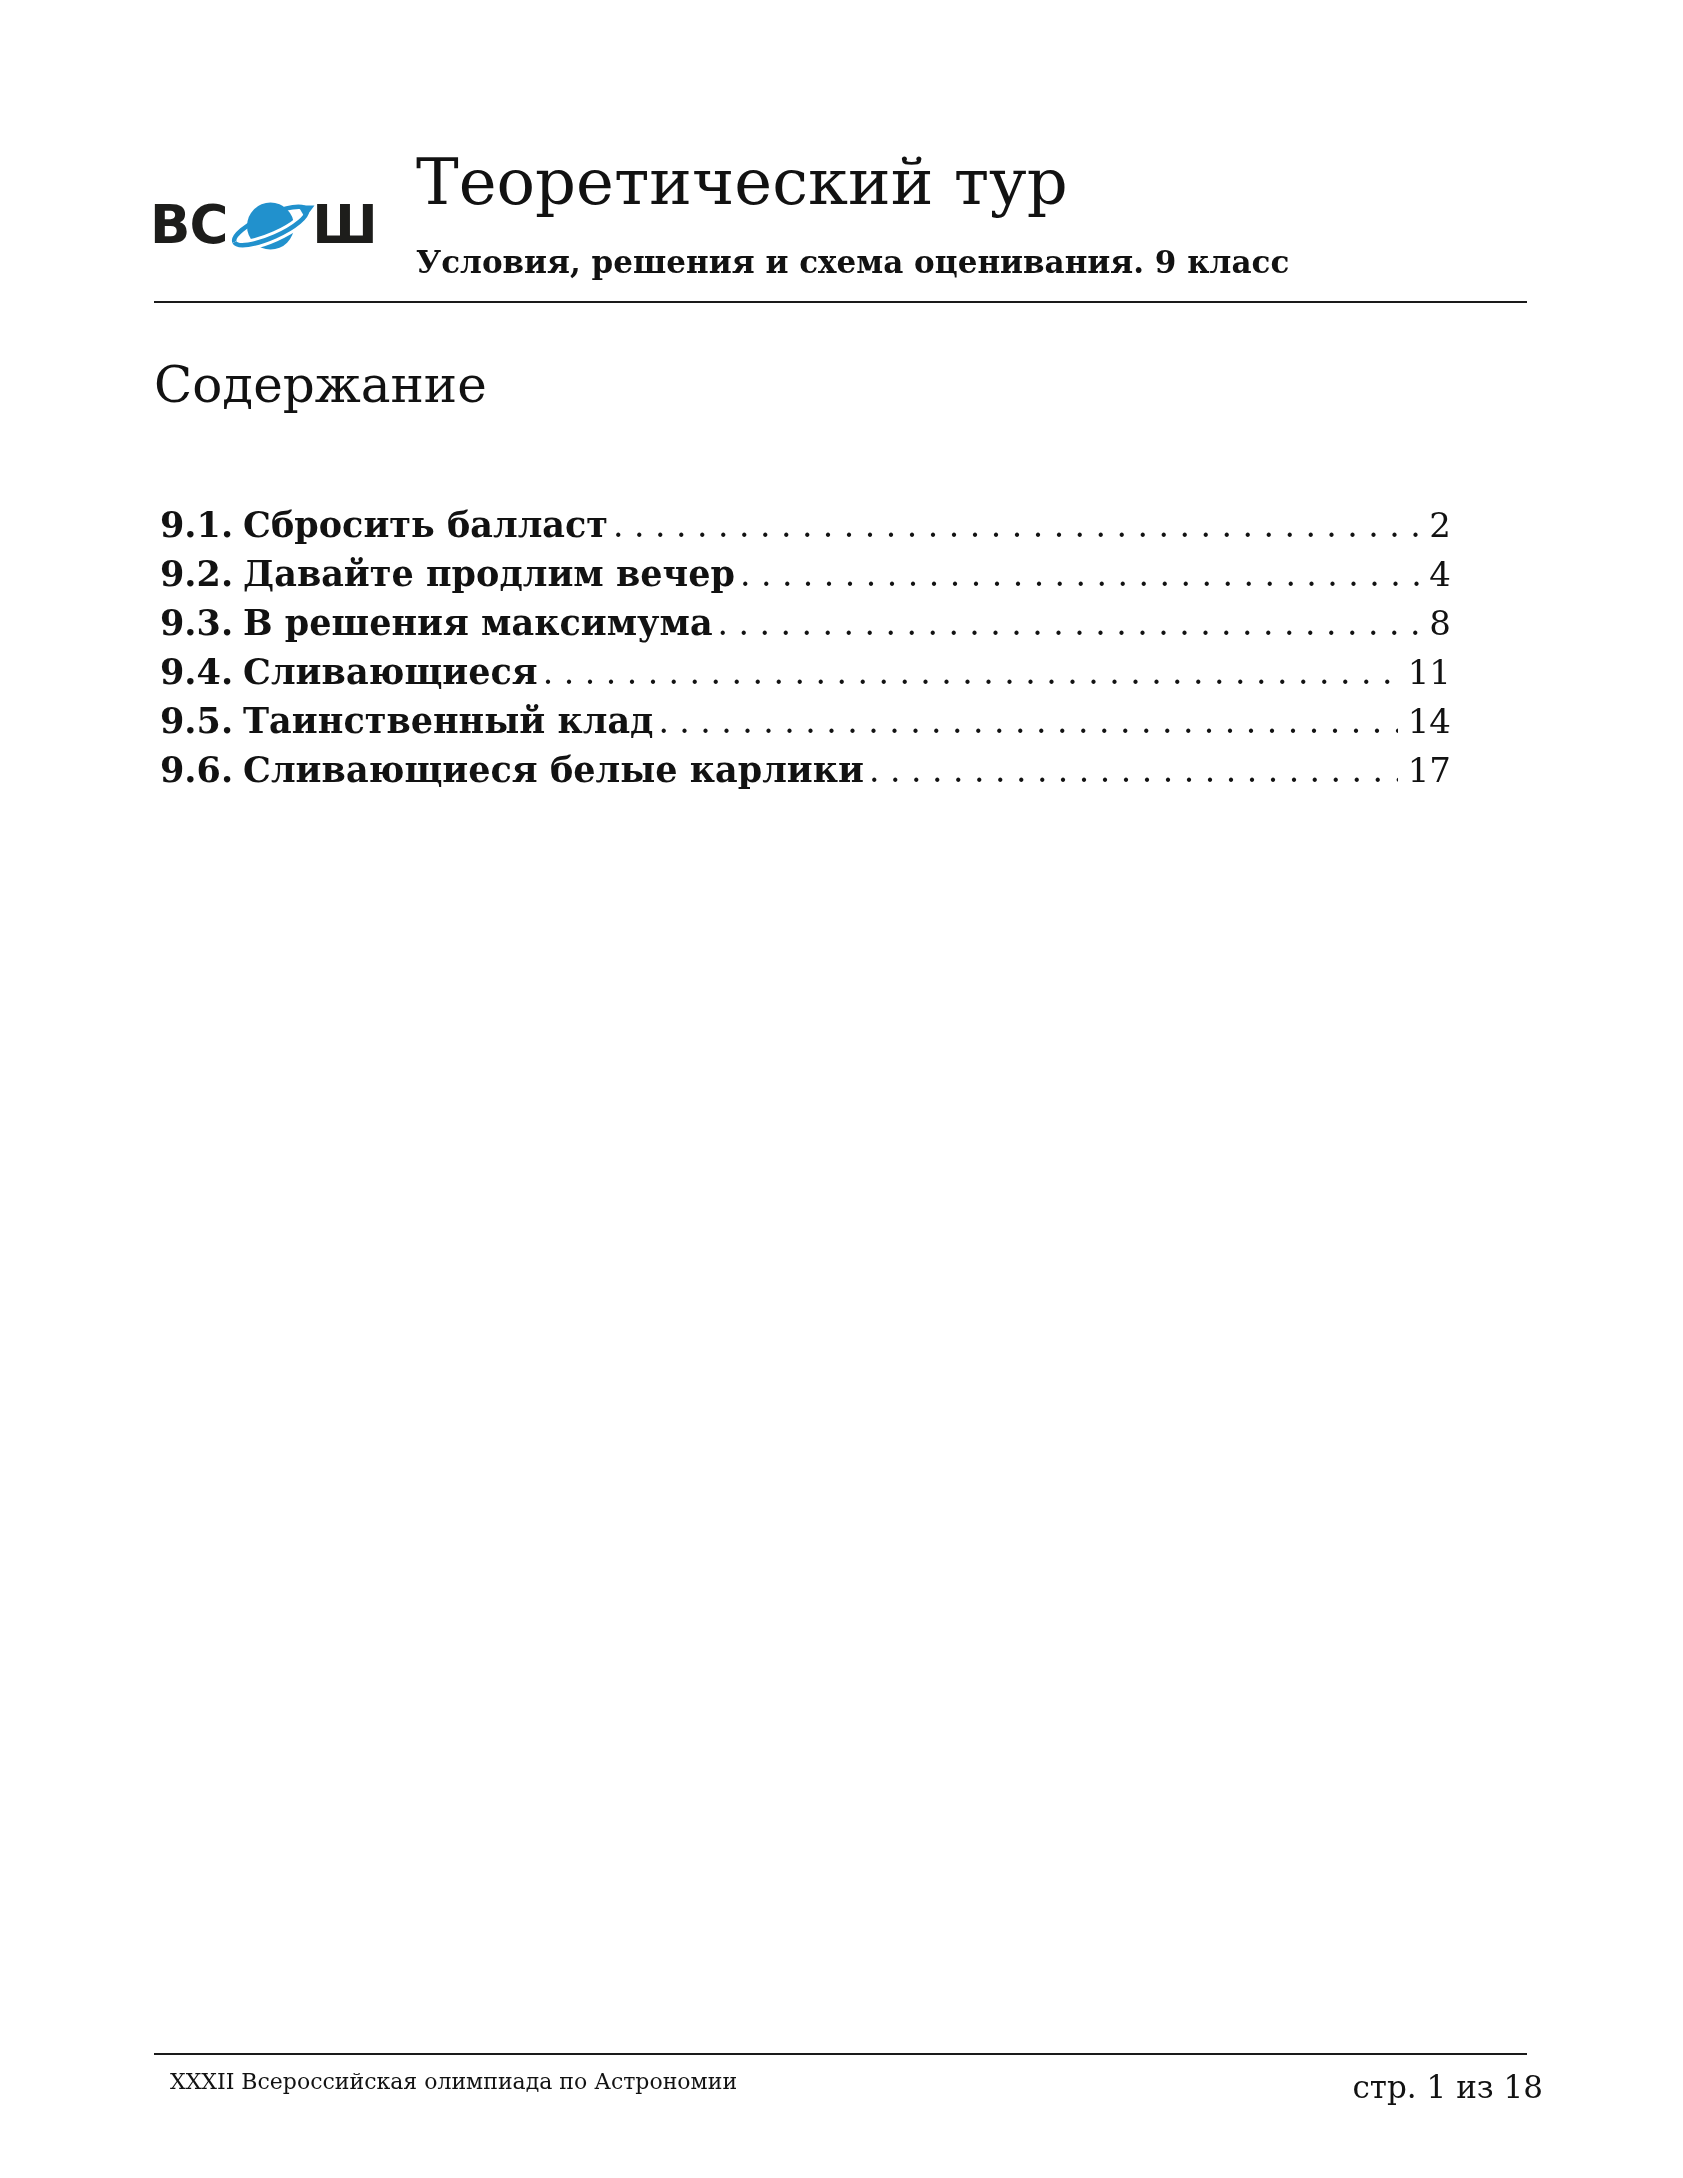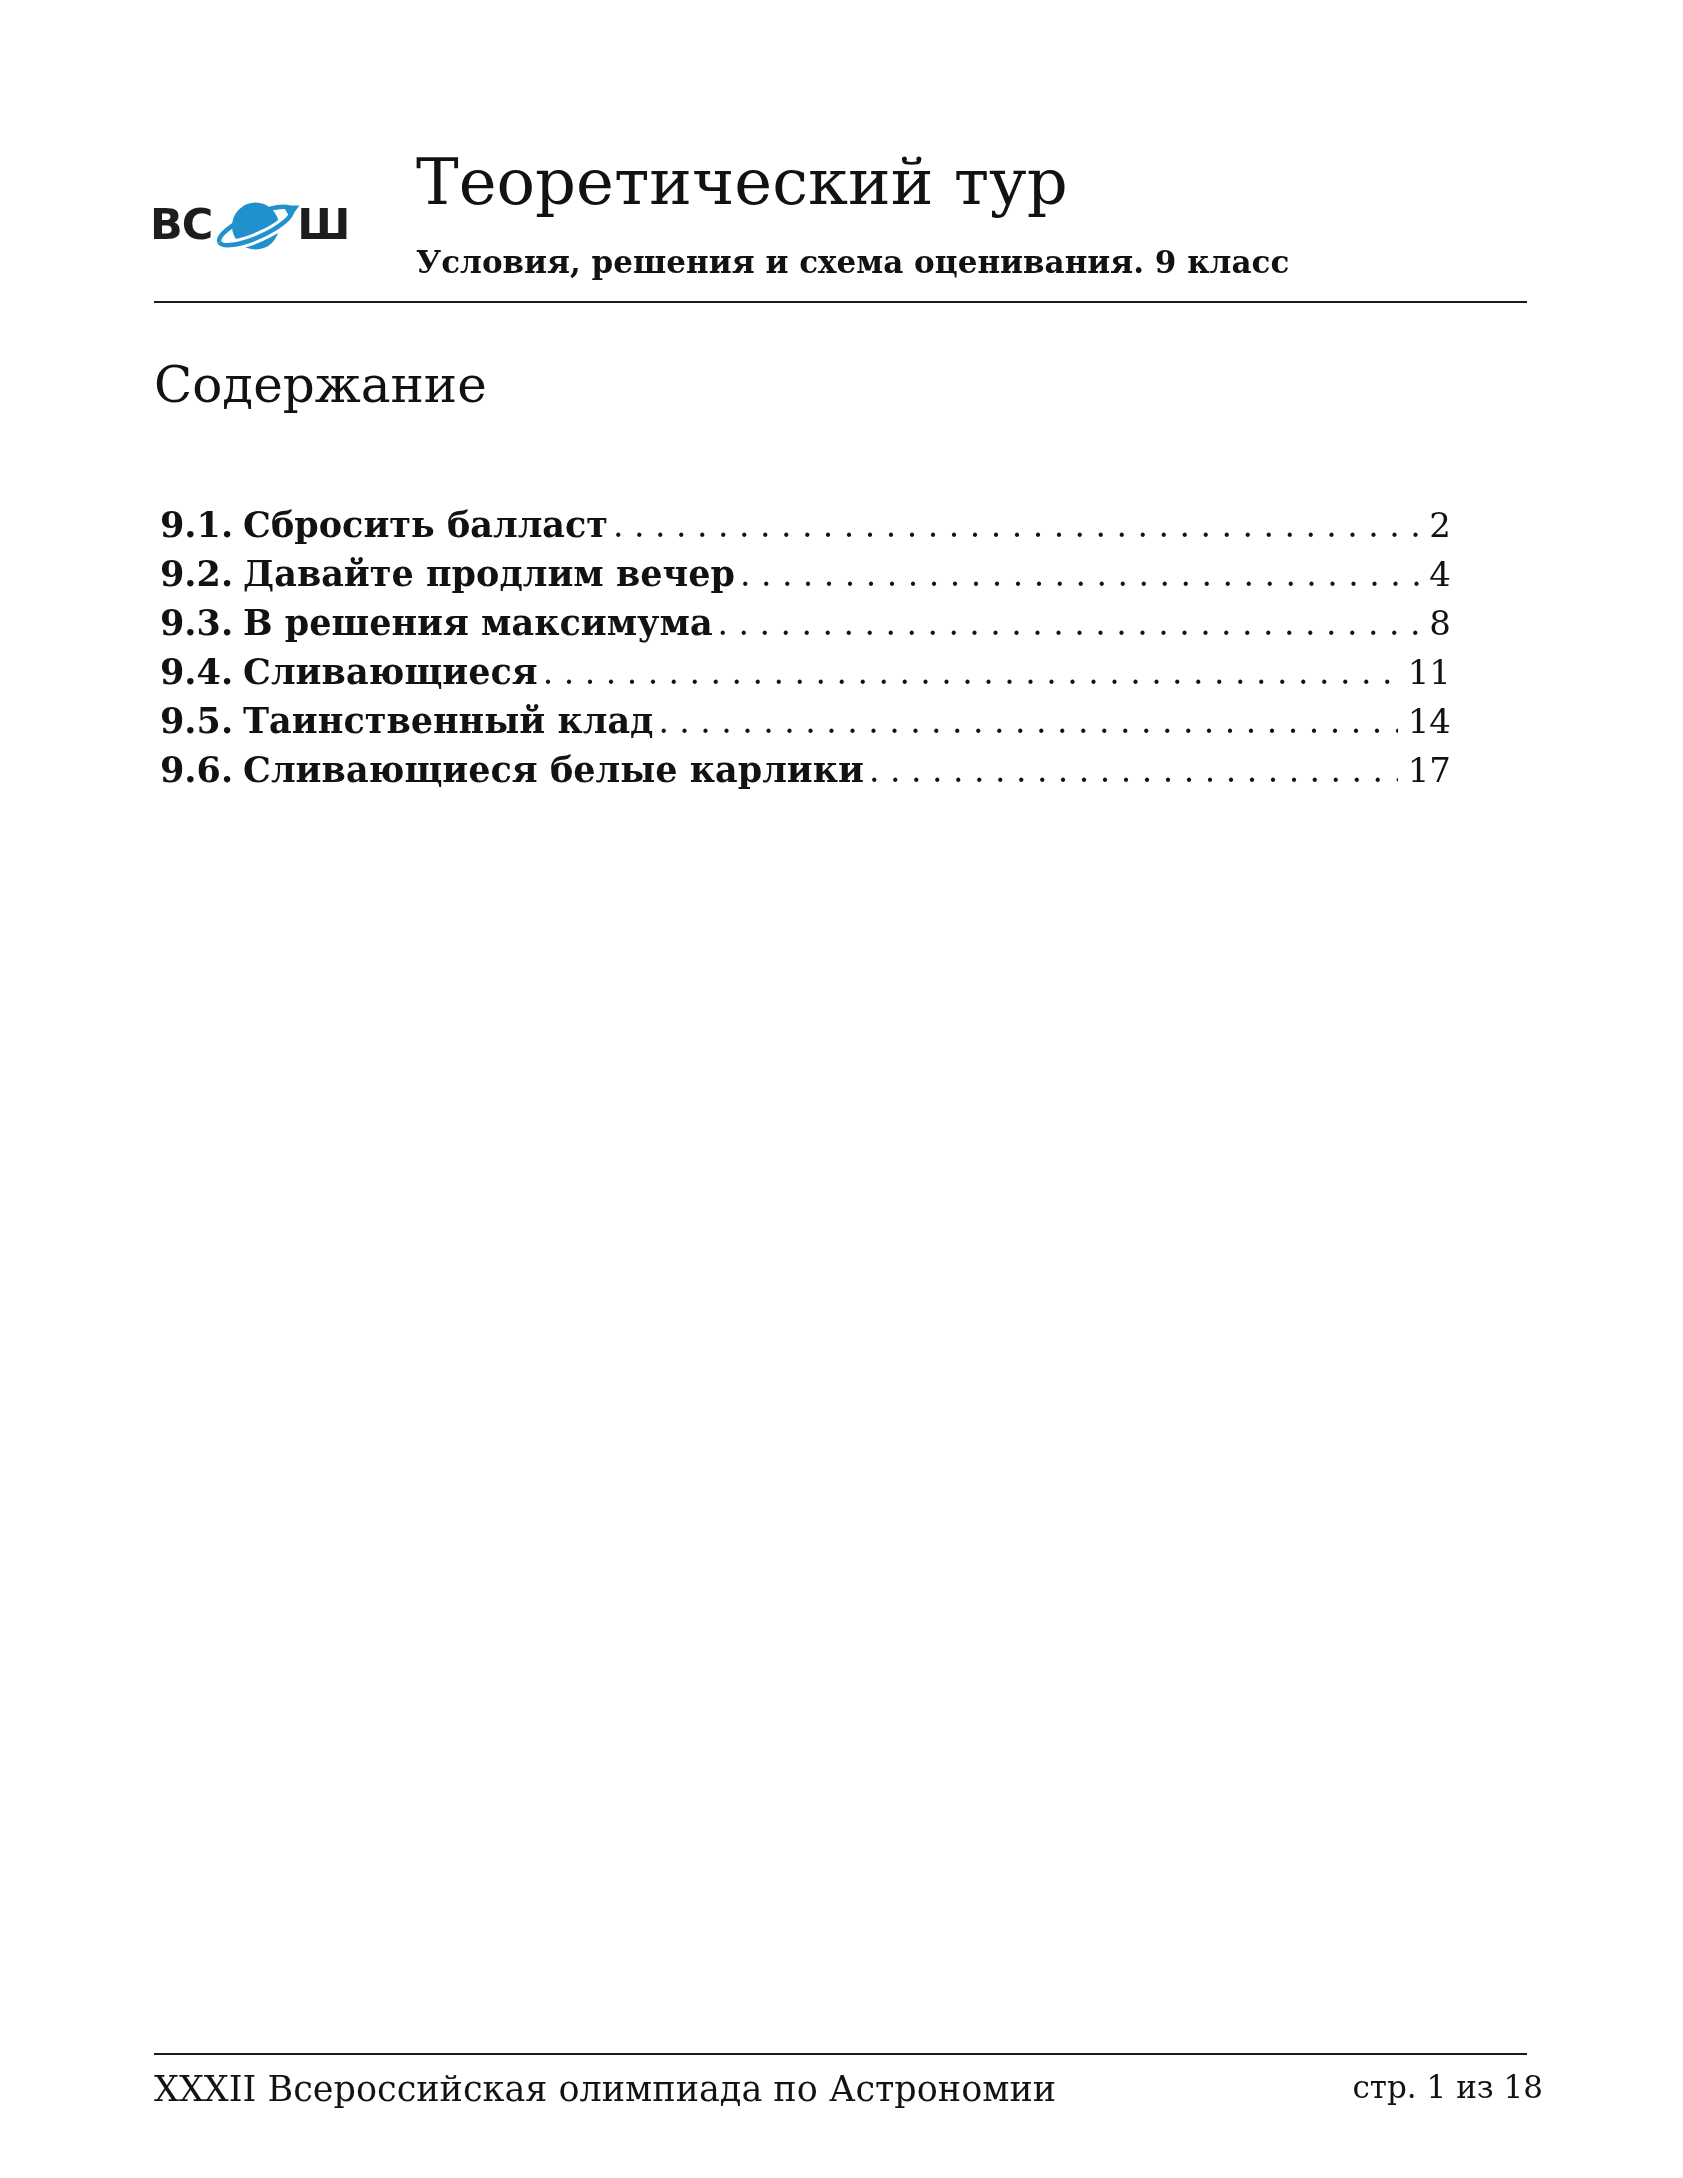--- a/index.html
+++ b/index.html
@@ -20,21 +20,21 @@
   
   .logo {
     position: absolute;
     left: 150px;
     top: 186px;
     height: 77px;
     display: flex;
     align-items: center;
     font-family: "DejaVu Sans", sans-serif;
     font-weight: 800;
-    font-size: 43px;
+    font-size: 53px;
     letter-spacing: -1px;
     color: #1d1d1b;
     line-height: 1;
   }
   .logo .planet {
     width: 91px;
     height: 85px;
     margin: 0 -4px 0 -2px;
     display: block;
   }
@@ -108,23 +108,23 @@
   .toc-page {
     flex: 0 0 auto;
     font-weight: 400;
     font-size: 34px;
     padding-left: 8px;
   }
 
   
   .footer-left {
     position: absolute;
-    left: 154px;
+    left: 170px;
     top: 2069px;
-    font-size: 35px;
+    font-size: 22px;
     white-space: nowrap;
   }
   .footer-right {
     position: absolute;
     right: 140px; 
     top: 2069px;
     font-size: 31px;
     white-space: nowrap;
   }
 </style>

